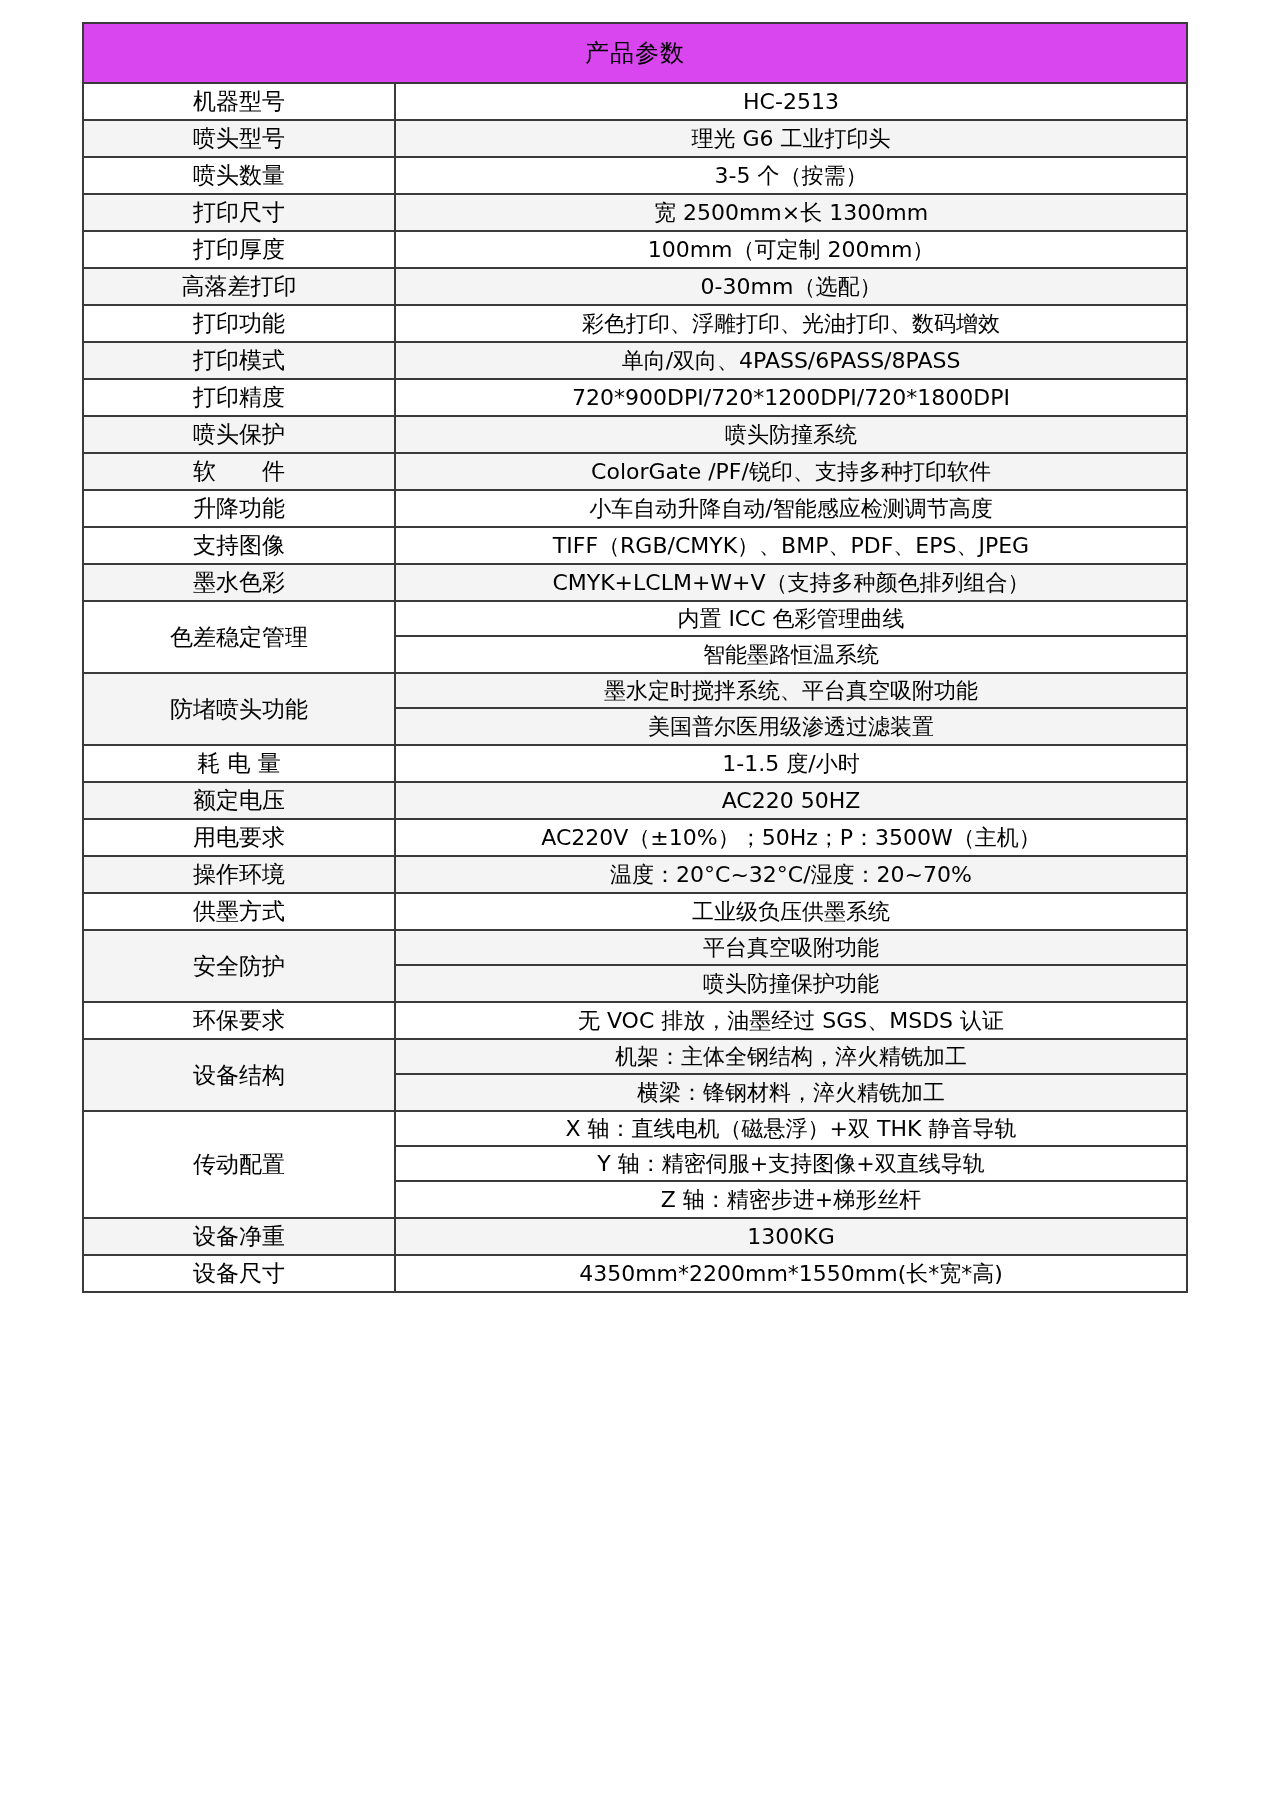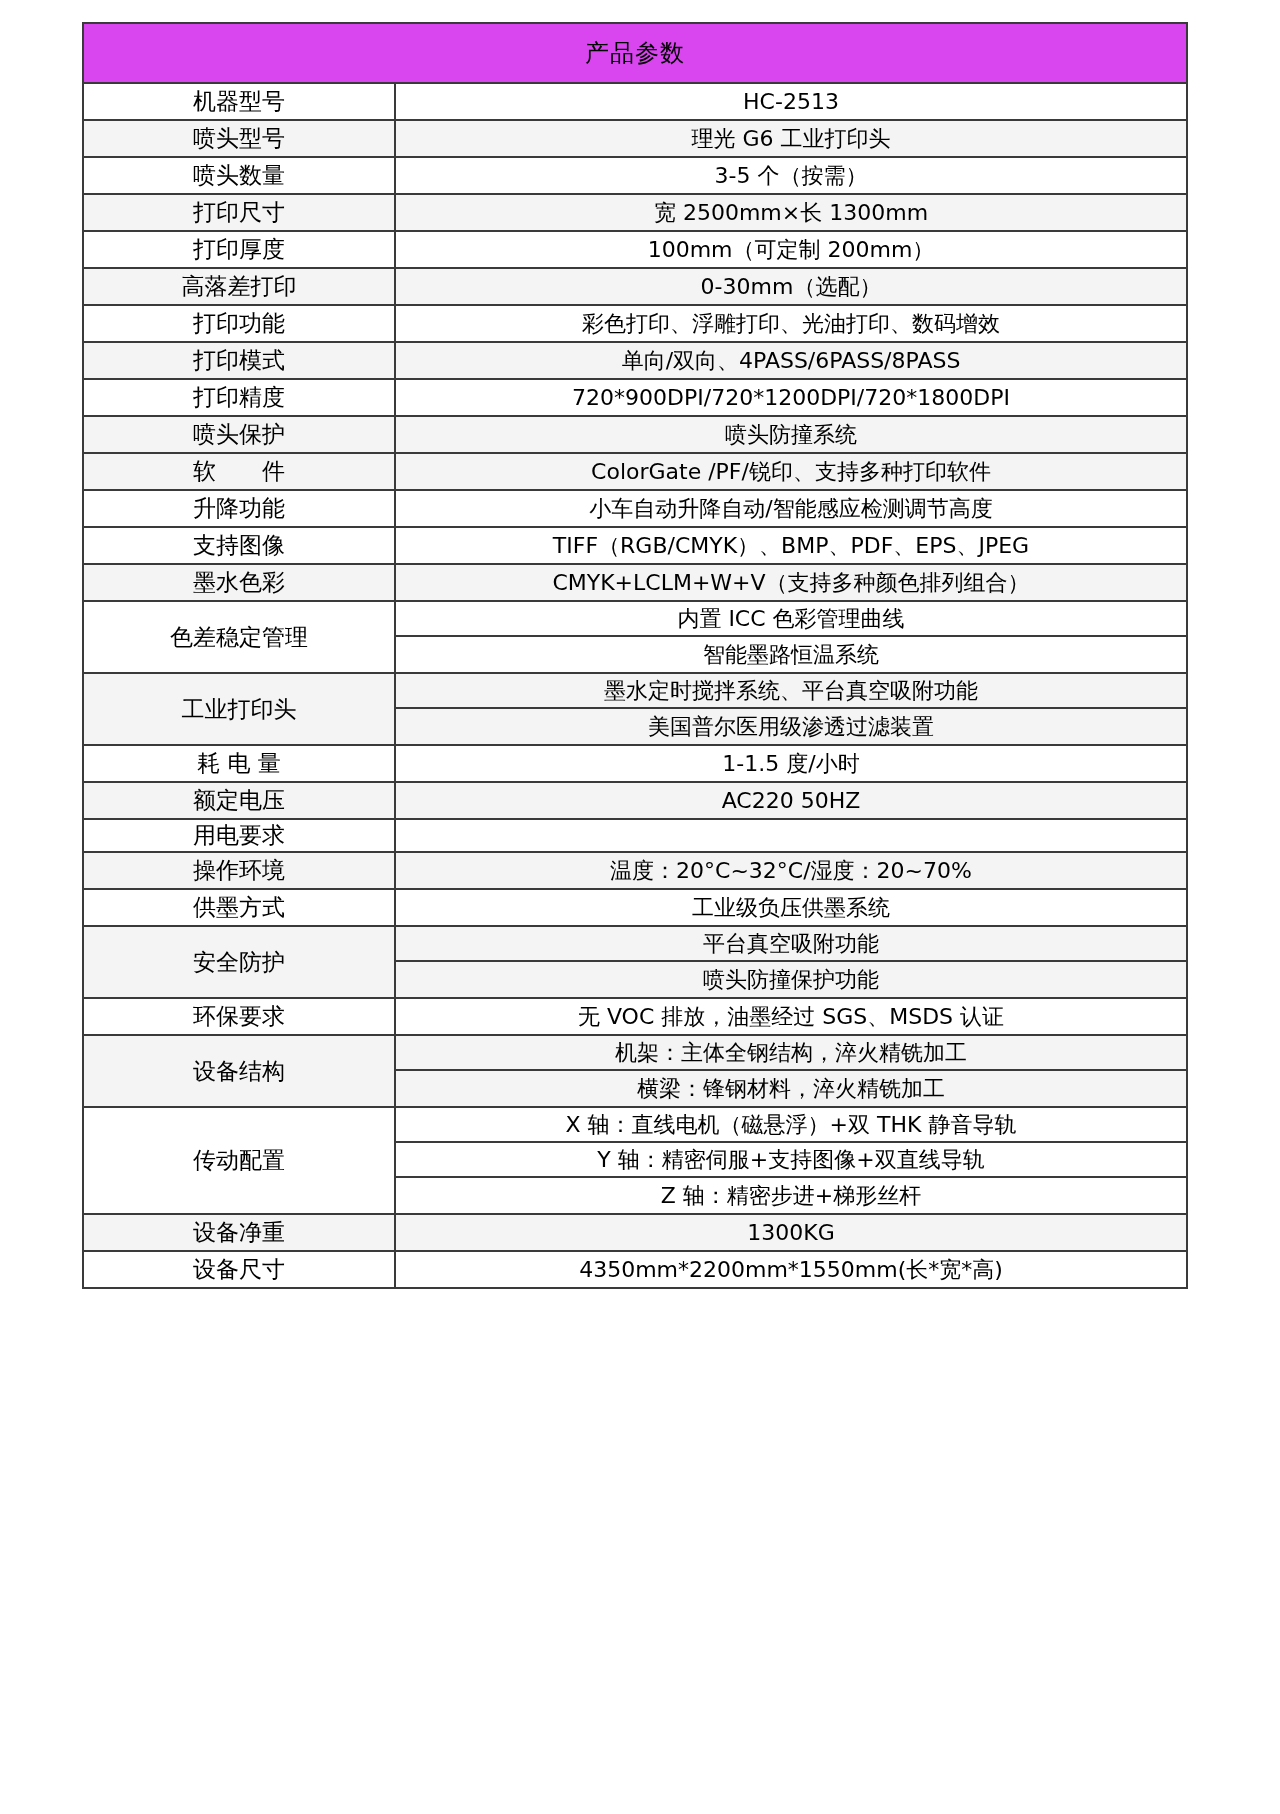--- a/index.html
+++ b/index.html
@@ -160,40 +160,43 @@
           </div>
         </div>
         <div class="row">
           <div class="cell label">色差稳定管理</div>
           <div class="vals">
             <div class="cell val">内置 ICC 色彩管理曲线</div>
             <div class="cell val">智能墨路恒温系统</div>
           </div>
         </div>
         <div class="row shade">
-          <div class="cell label">工业打印头</div>
+          <div class="cell label">防堵喷头功能</div>
           <div class="vals">
             <div class="cell val">墨水定时搅拌系统、平台真空吸附功能</div>
             <div class="cell val">美国普尔医用级渗透过滤装置</div>
           </div>
         </div>
         <div class="row">
           <div class="cell label">耗 电 量</div>
           <div class="vals">
             <div class="cell val">1-1.5 度/小时</div>
           </div>
         </div>
         <div class="row shade">
           <div class="cell label">额定电压</div>
           <div class="vals">
             <div class="cell val">AC220 50HZ</div>
           </div>
         </div>
         <div class="row">
           <div class="cell label">用电要求</div>
+          <div class="vals">
+            <div class="cell val">AC220V（±10%）；50Hz；P：3500W（主机）</div>
+          </div>
         </div>
         <div class="row shade">
           <div class="cell label">操作环境</div>
           <div class="vals">
             <div class="cell val">温度：20°C~32°C/湿度：20~70%</div>
           </div>
         </div>
         <div class="row">
           <div class="cell label">供墨方式</div>
           <div class="vals">

